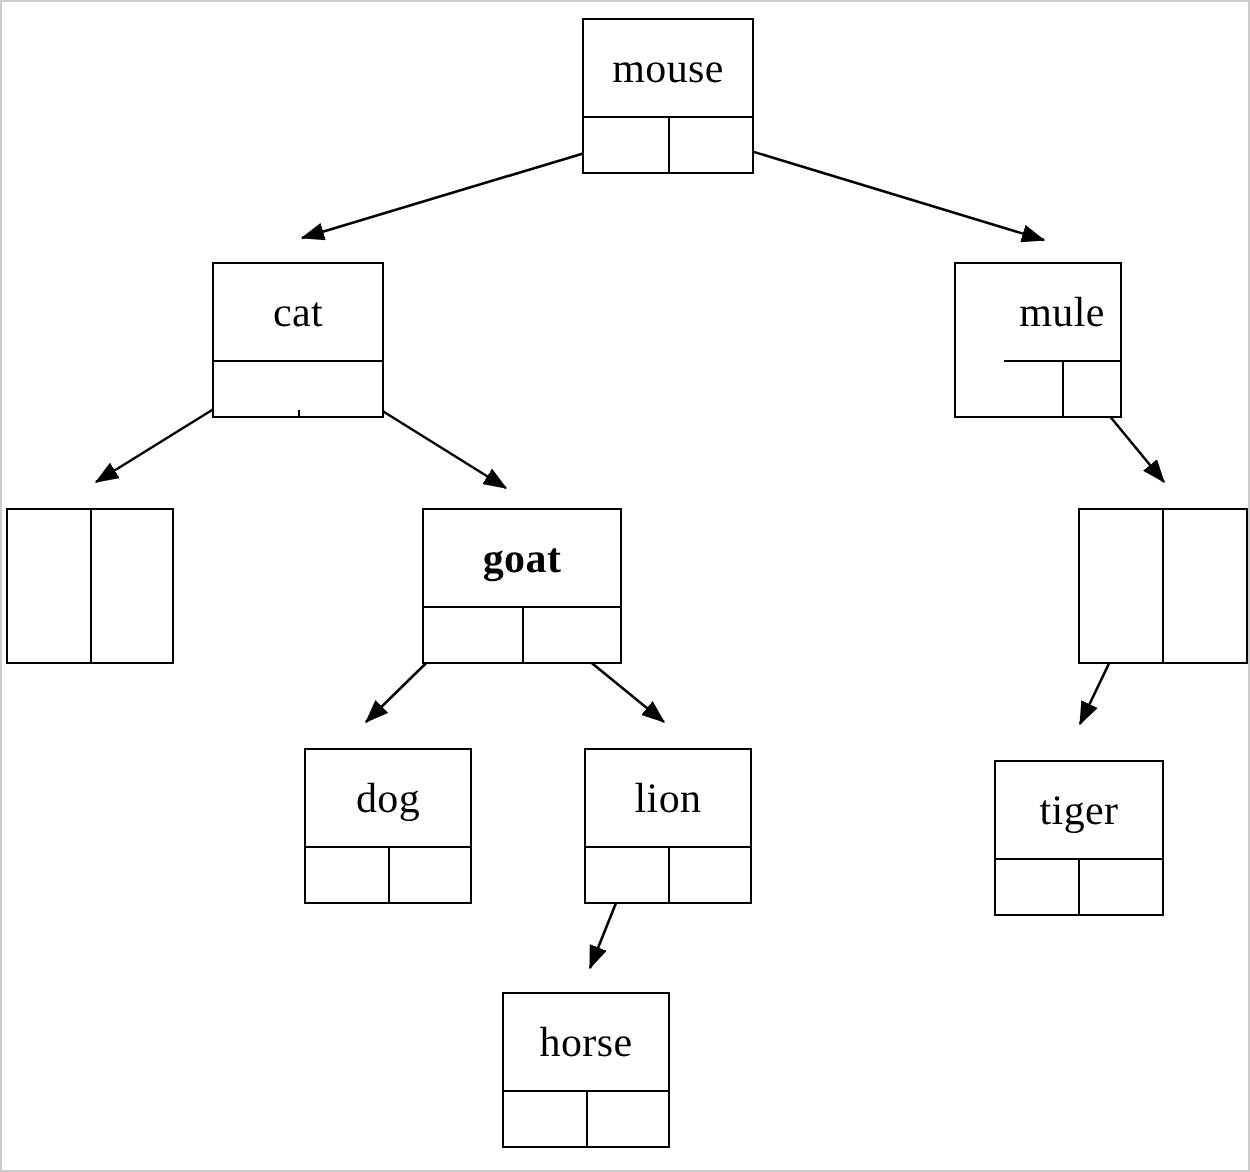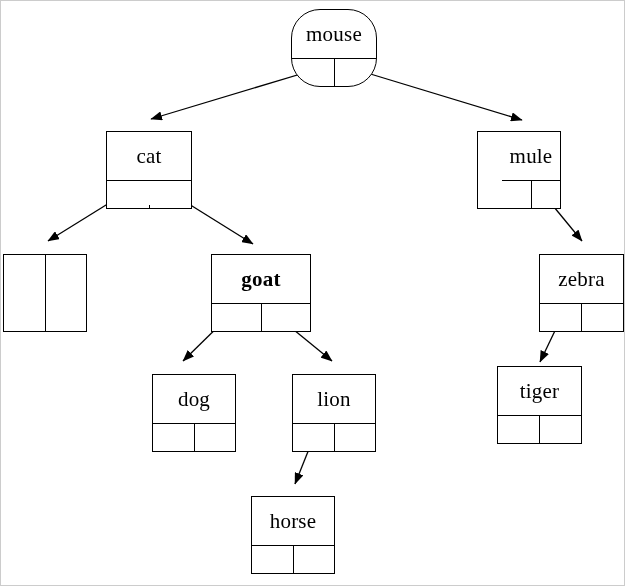--- a/index.html
+++ b/index.html
@@ -75,21 +75,21 @@
         <line x1="167" y1="190" x2="252" y2="243" stroke="#000000" stroke-width="1.3" marker-end="url(#arrowhead)"></line>
         <line x1="232" y1="311" x2="182" y2="360" stroke="#000000" stroke-width="1.3" marker-end="url(#arrowhead)"></line>
         <line x1="271" y1="311" x2="331" y2="360" stroke="#000000" stroke-width="1.3" marker-end="url(#arrowhead)"></line>
         <line x1="539" y1="189" x2="581" y2="240" stroke="#000000" stroke-width="1.3" marker-end="url(#arrowhead)"></line>
         <line x1="562" y1="313" x2="539" y2="361" stroke="#000000" stroke-width="1.3" marker-end="url(#arrowhead)"></line>
         <line x1="314" y1="433" x2="294" y2="483" stroke="#000000" stroke-width="1.3" marker-end="url(#arrowhead)"></line>
       </g>
   </svg>
 
   <div id="nodes-group">
-      <div class="tree-node" style="left: 290px; top: 8px; width: 86px; height: 78px; border-color: rgb(0, 0, 0); border-radius: 29px;">
+      <div class="tree-node" style="left: 290px; top: 8px; width: 86px; height: 78px; border-color: rgb(0, 0, 0);">
         <div class="node-label">mouse</div>
         <div class="node-pointers">
           <div class="ptr-cell left-ptr"></div>
           <div class="ptr-cell right-ptr"></div>
         </div>
       </div>
       <div class="tree-node" style="left: 105px; top: 130px; width: 86px; height: 78px; border-color: rgb(0, 0, 0); gap: 24px;">
         <div class="node-label">cat</div>
         <div class="node-pointers">
           <div class="ptr-cell left-ptr"></div>
@@ -110,41 +110,40 @@
         </div>
       </div>
       <div class="tree-node" style="left: 210px; top: 253px; width: 100px; height: 78px; border-color: rgb(0, 0, 0); font-weight: bold;">
         <div class="node-label">goat</div>
         <div class="node-pointers">
           <div class="ptr-cell left-ptr"></div>
           <div class="ptr-cell right-ptr"></div>
         </div>
       </div>
       <div class="tree-node" style="left: 538px; top: 253px; width: 85px; height: 78px; border-color: rgb(0, 0, 0);">
-        <div class="node-label">zebra</div>
         <div class="node-pointers">
           <div class="ptr-cell left-ptr"></div>
           <div class="ptr-cell right-ptr"></div>
         </div>
       </div>
       <div class="tree-node" style="left: 136px; top: 373px; width: 84px; height: 78px; border-color: rgb(0, 0, 0); margin-left: 15px;">
         <div class="node-label">dog</div>
         <div class="node-pointers">
           <div class="ptr-cell left-ptr"></div>
           <div class="ptr-cell right-ptr"></div>
         </div>
       </div>
       <div class="tree-node" style="left: 291px; top: 373px; width: 84px; height: 78px; border-color: rgb(0, 0, 0);">
         <div class="node-label">lion</div>
         <div class="node-pointers">
           <div class="ptr-cell left-ptr"></div>
           <div class="ptr-cell right-ptr"></div>
         </div>
       </div>
-      <div class="tree-node" style="left: 496px; top: 365px; width: 85px; height: 78px; border-color: rgb(0, 0, 0);">
+      <div class="tree-node" style="left: 496px; top: 379px; width: 85px; height: 78px; border-color: rgb(0, 0, 0);">
         <div class="node-label">tiger</div>
         <div class="node-pointers">
           <div class="ptr-cell left-ptr"></div>
           <div class="ptr-cell right-ptr"></div>
         </div>
       </div>
       <div class="tree-node" style="left: 250px; top: 495px; width: 84px; height: 78px; border-color: rgb(0, 0, 0); justify-content: flex-end;">
         <div class="node-label">horse</div>
         <div class="node-pointers">
           <div class="ptr-cell left-ptr"></div>

